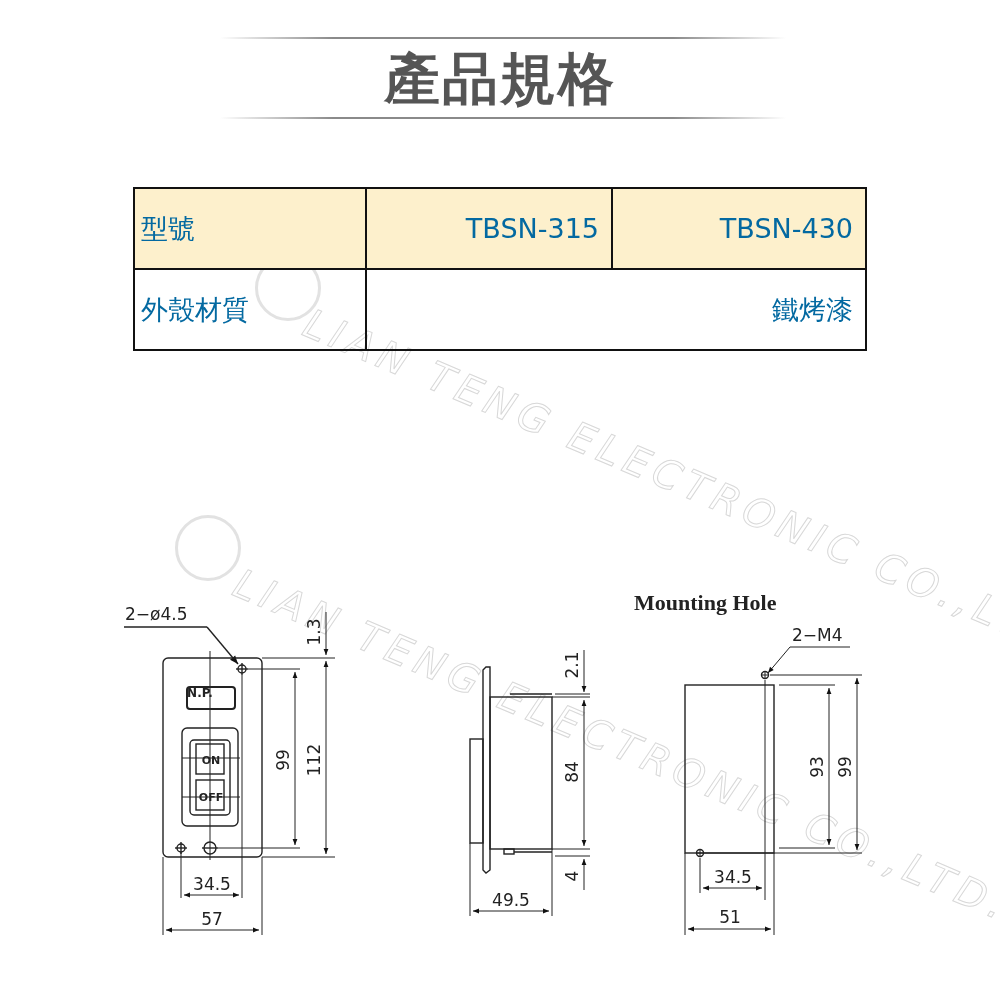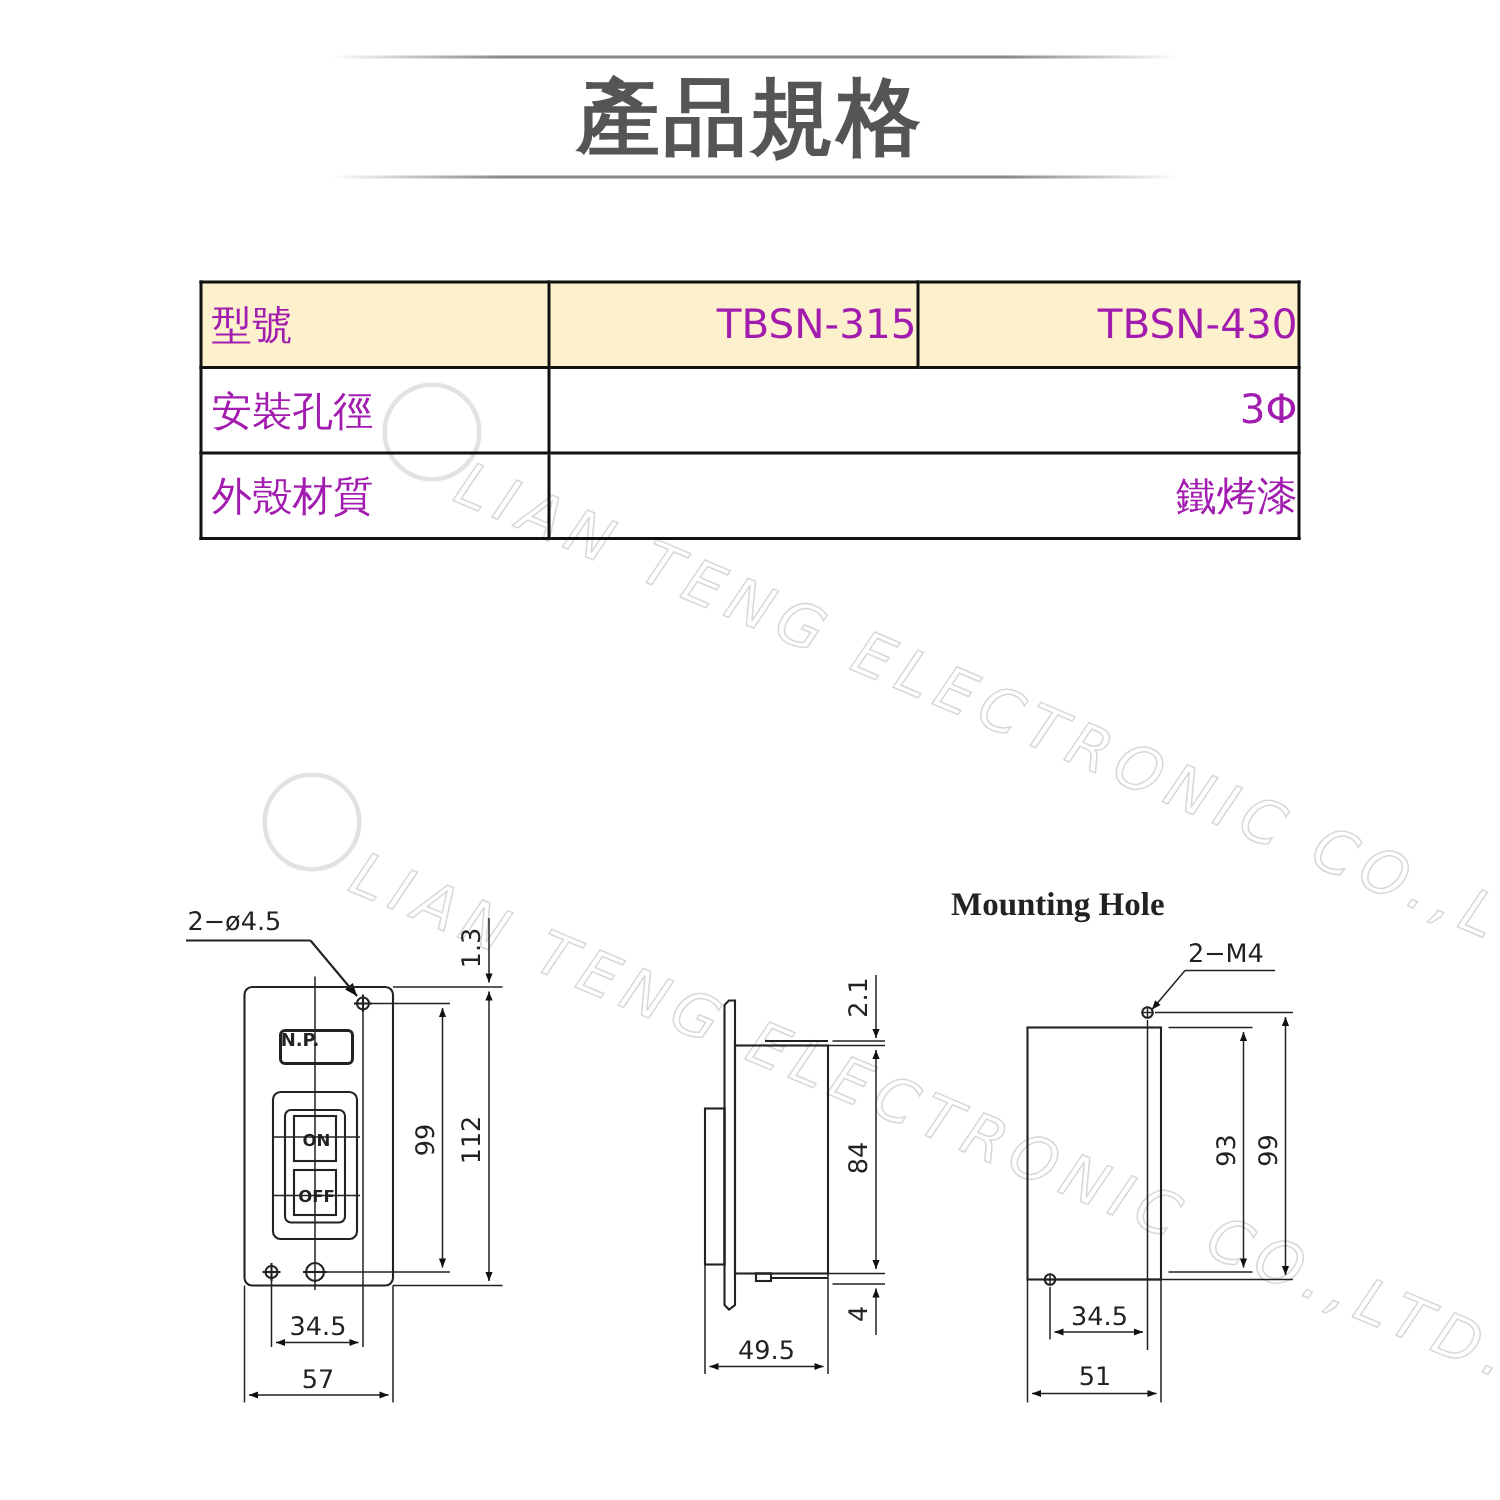--- a/index.html
+++ b/index.html
@@ -14,22 +14,22 @@
   .page-title {
     position:absolute; left:0; width:1000px; top:42px; height:74px;
     text-align:center; font-size:56px; font-weight:bold; color:#555555; line-height:74px;
     letter-spacing:2px;
   }
   table.spec {
     position:absolute; left:133px; top:187px; width:732px;
     border-collapse:collapse; table-layout:fixed;
   }
   table.spec td {
-    border:2.5px solid #111; height:55px; padding:0;
-    font-size:27px; color:#a21caf; vertical-align:middle;
+    border:2.5px solid #111; height:55px; padding:12px;
+    font-size:27px; color:#0369a1; vertical-align:middle;
   }
   table.spec td.label { padding-left:6px; text-align:left; }
   table.spec td.val { text-align:right; }
   table.spec tr.header td { background:#fdf0cc; }
   .watermark {
     position:absolute; color:transparent; -webkit-text-stroke:1px #d8d8d8;
     font-size:40px; font-style:italic; white-space:nowrap; transform-origin:left top;
     font-family:"DejaVu Sans", sans-serif; letter-spacing:6px; pointer-events:none;
   }
   .wm-logo {
@@ -57,24 +57,20 @@
   <colgroup>
       <col style="width:232px">
       <col style="width:246px">
       <col style="width:254px">
     </colgroup>
   <tbody>
       <tr class="header">
     <td class="label">型號</td>
     <td class="val">TBSN-315</td>
     <td class="val">TBSN-430</td>
-  </tr>
-  <tr>
-    <td class="label">安裝孔徑</td>
-    <td class="val" colspan="2">3Φ</td>
   </tr>
   <tr>
     <td class="label">外殼材質</td>
     <td class="val" colspan="2">鐵烤漆</td>
   </tr>
 </tbody>
   </table>
 
 <svg class="drawing" width="1000" height="1000" viewBox="0 0 1000 1000" style="font-family:'DejaVu Sans', sans-serif;">
   <defs>

